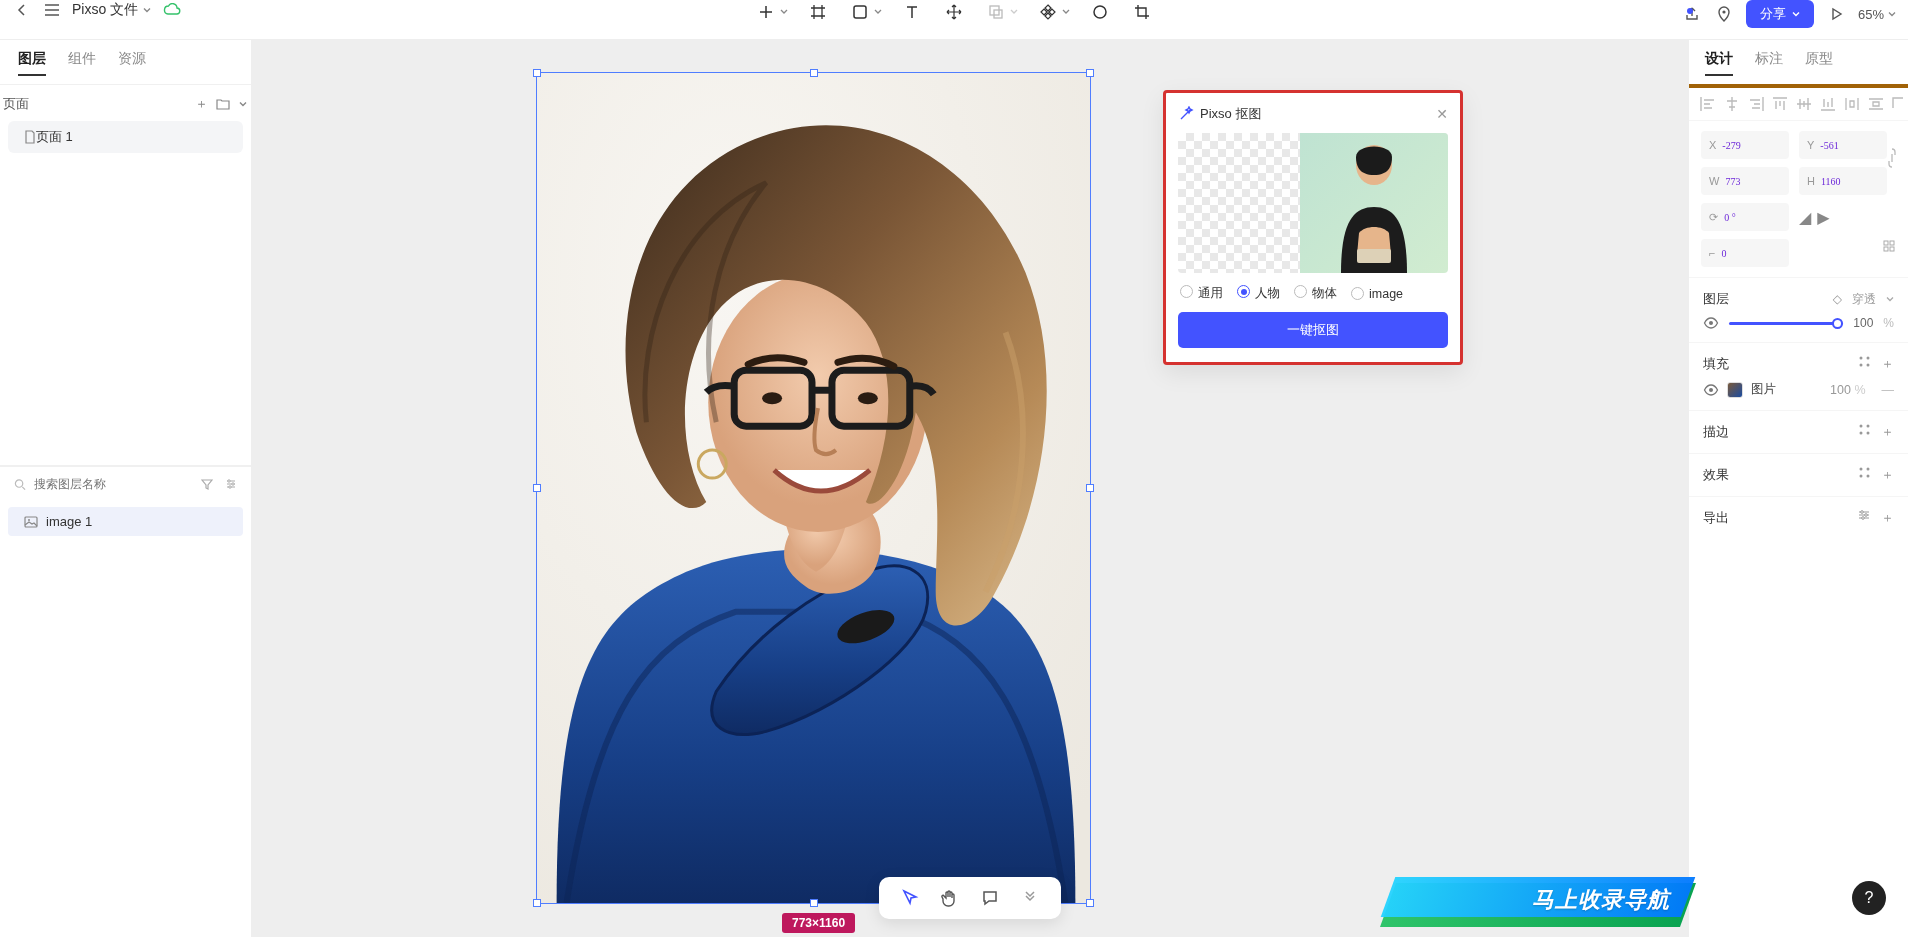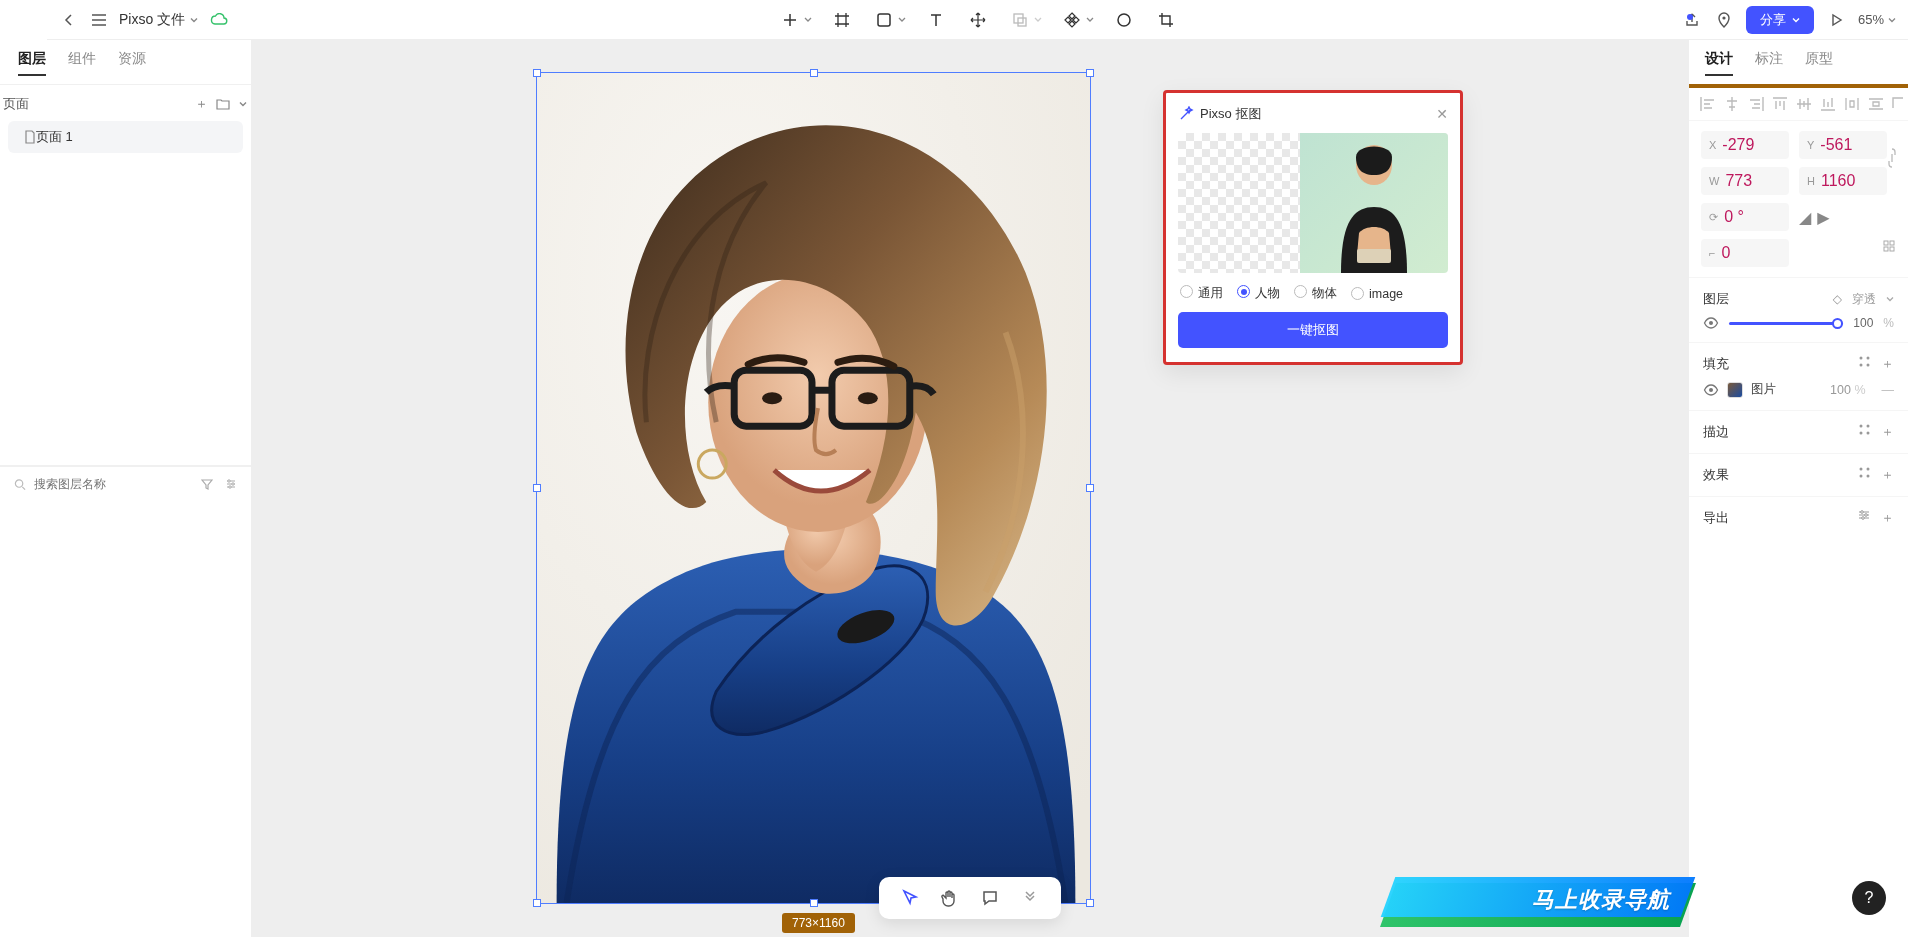--- a/index.html
+++ b/index.html
@@ -1,19 +1,19 @@
 <!DOCTYPE html>
 <html><head>
 <meta charset="utf-8">
 <style>
 * { box-sizing: border-box; margin: 0; padding: 0; font-family: -apple-system, "PingFang SC", "Microsoft YaHei", sans-serif; }
 body { width: 1908px; height: 937px; background: #fff; position: relative; overflow: hidden; color: #333; }
 
 
-.topbar { height: 40px; display: flex; align-items: center; padding: 0 12px; border-bottom: 1px solid #eee; position: relative; margin-left: 47px; }
+.topbar { height: 40px; display: flex; align-items: flex-start; padding: 0 12px; border-bottom: 1px solid #eee; position: relative; }
 .tb-left { display: flex; align-items: center; gap: 10px; }
 .tb-center { position: absolute; left: 50%; transform: translateX(-50%); display: flex; align-items: center; gap: 18px; }
 .tb-right { margin-left: auto; display: flex; align-items: center; gap: 12px; }
 .icon-btn { width: 20px; height: 20px; display: inline-flex; align-items: center; justify-content: center; cursor: pointer; color: #555; }
 .file-title { font-size: 14px; color: #333; display: flex; align-items: center; gap: 4px; }
 .tool-icon { width: 24px; height: 24px; display: inline-flex; align-items: center; justify-content: center; cursor: pointer; color: #333; }
 .tool-group { display: flex; align-items: center; gap: 2px; }
 .share-btn { background: #4353ff; color: #fff; border-radius: 6px; padding: 5px 14px; font-size: 13px; display: flex; align-items: center; gap: 6px; cursor: pointer; }
 .zoom { font-size: 13px; color: #555; display: flex; align-items: center; gap: 4px; }
 .notif-dot::after { content: ""; position: absolute; width: 6px; height: 6px; background: #4353ff; border-radius: 50%; margin-left: -4px; margin-top: -6px; }
@@ -38,21 +38,21 @@
 .layer-item { display: flex; align-items: center; gap: 8px; padding: 7px 16px; font-size: 13px; background: #eef1fb; margin: 2px 8px; border-radius: 4px; cursor: pointer; }
 .lp-body { flex: 0 0 auto; }
 .lp-layers { flex: 1; overflow: auto; padding-top: 4px; }
 .lp-search-wrap { border-top: 1px solid #f0f0f0; }
 
 
 .sel-box { position: absolute; border: 1px solid #4f7dff; background: #fff; }
 .sel-handle { position: absolute; width: 8px; height: 8px; background: #fff; border: 1px solid #4f7dff; }
 .photo { width: 100%; height: 100%; background: linear-gradient(160deg, #6a4a31 0%, #a98457 25%, #d7b78b 45%, #1c4fa6 60%, #0f2f73 100%); border-radius: 0; position: relative; overflow: hidden; }
 .photo svg { width: 100%; height: 100%; display: block; }
-.dim-badge { position: absolute; background: #a16207; color: #fff; font-size: 12px; padding: 3px 10px; border-radius: 3px; white-space: nowrap; }
+.dim-badge { position: absolute; background: #be185d; color: #fff; font-size: 12px; padding: 3px 10px; border-radius: 3px; white-space: nowrap; font-weight: bold; }
 
 
 .cutout-panel { position: absolute; top: 50px; right: 225px; width: 300px; background: #fff; border: 3px solid #d53230; border-radius: 4px; box-shadow: 0 8px 24px rgba(0,0,0,.08); padding: 12px 12px 14px; }
 .cp-head { display: flex; align-items: center; gap: 6px; font-size: 13px; font-weight: 500; margin-bottom: 10px; }
 .cp-head .close { margin-left: auto; color: #999; cursor: pointer; font-size: 14px; }
 .cp-preview { width: 100%; height: 140px; border-radius: 4px; overflow: hidden; position: relative; }
 .checker { background-image: linear-gradient(45deg,#e8e8e8 25%,transparent 25%),linear-gradient(-45deg,#e8e8e8 25%,transparent 25%),linear-gradient(45deg,transparent 75%,#e8e8e8 75%),linear-gradient(-45deg,transparent 75%,#e8e8e8 75%); background-size: 16px 16px; background-position: 0 0,0 8px,8px -8px,-8px 0; }
 .cp-preview-right { position: absolute; right: 0; top: 0; bottom: 0; width: 55%; background: linear-gradient(135deg,#bfe3d2 0%, #d1ecd0 100%); display: flex; align-items: flex-end; justify-content: center; }
 .cp-options { display: flex; gap: 14px; padding: 12px 2px 10px; font-size: 12.5px; align-items: center; }
 .radio { display: flex; gap: 5px; cursor: pointer; }
@@ -62,21 +62,21 @@
 .cp-btn { width: 100%; padding: 9px 0; text-align: center; background: #4353ff; color: #fff; border-radius: 5px; font-size: 13px; cursor: pointer; }
 
 
 .rp-tabs { display: flex; gap: 22px; padding: 10px 16px 8px; font-size: 14px; border-bottom: 4px solid #a16207; }
 .rp-tab { color: #888; cursor: pointer; padding-bottom: 6px; }
 .rp-tab.active { color: #222; font-weight: 600; border-bottom: 2px solid #333; }
 .align-row { display: flex; gap: 6px; padding: 8px 10px; border-bottom: 1px solid #f5f5f5; }
 .align-ic { width: 18px; height: 16px; color: #bbb; cursor: pointer; }
 .prop-grid { display: flex; flex-wrap: wrap; gap: 8px 10px; padding: 10px 12px; border-bottom: 1px solid #f5f5f5; position: relative; }
 .prop-field { display: flex; align-items: center; gap: 6px; width: 88px; height: 28px; background: #f6f6f6; border-radius: 4px; padding: 0 8px; font-size: 12px; color: #666; }
-.prop-field input { border: none; background: transparent; width: 44px; font-size: 16px; color: #be185d; outline: none; }
+.prop-field input { border: none; background: transparent; width: 44px; font-size: 10px; color: #6d28d9; outline: none; font-family: Liberation Serif, serif; }
 .prop-field .lbl { color: #999; font-size: 11px; }
 .rp-section { padding: 12px 14px; border-bottom: 1px solid #f5f5f5; }
 .rp-sec-hd { display: flex; align-items: center; font-size: 13px; font-weight: 500; color: #333; margin-bottom: 8px; }
 .rp-sec-hd .tools { margin-left: auto; display: flex; gap: 10px; color: #999; }
 .slider-row { display: flex; align-items: center; gap: 10px; font-size: 12px; color: #666; }
 .slider-track { flex: 1; height: 3px; background: #4353ff; border-radius: 2px; position: relative; }
 .slider-thumb { position: absolute; right: 0; top: -4px; width: 11px; height: 11px; background: #fff; border: 2px solid #4353ff; border-radius: 50%; }
 .fill-row { display: flex; align-items: center; gap: 8px; font-size: 12.5px; color: #444; }
 .fill-swatch { width: 16px; height: 16px; border-radius: 3px; background: linear-gradient(135deg,#7a5a3a,#1b4ba0); border: 1px solid #ddd; }
 .fill-row .val-100 { margin-left: auto; color: #999; }
@@ -275,20 +275,30 @@
             </svg>
           </span>
         <span class="filter-ic">
             <svg width="12" height="12" viewBox="0 0 12 12">
               <path d="M2 3h8M2 6h8M2 9h8" stroke="currentColor" stroke-width="1.2"></path>
               <circle cx="4" cy="3" r="1.2" fill="#fff" stroke="currentColor"></circle>
               <circle cx="8" cy="6" r="1.2" fill="#fff" stroke="currentColor"></circle>
               <circle cx="5" cy="9" r="1.2" fill="#fff" stroke="currentColor"></circle>
             </svg>
           </span>
+      </div>
+    </div>
+    <div class="lp-layers">
+      <div class="layer-item">
+        <svg width="14" height="12" viewBox="0 0 14 12">
+            <rect x="1" y="1" width="12" height="10" rx="1" fill="none" stroke="#888" stroke-width="1.2"></rect>
+            <circle cx="5" cy="4" r="1" fill="#888"></circle>
+            <path d="M1 9l4-3 3 2 2-1 3 3" fill="none" stroke="#888" stroke-width="1.2"></path>
+          </svg>
+        <span>image 1</span>
       </div>
     </div>
   </div>
 
   <div class="canvas-area">
     <div class="sel-box" style="left:284px; top:32px; width:555px; height:832px;">
       <div class="photo">
         <svg viewBox="0 0 555 832" preserveAspectRatio="xMidYMid slice">
           <defs>
             <radialGradient id="bg" cx="35%" cy="25%" r="90%">

